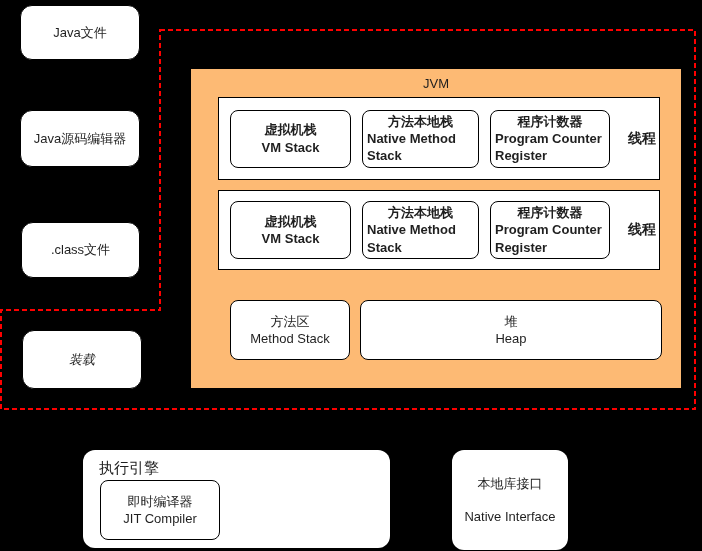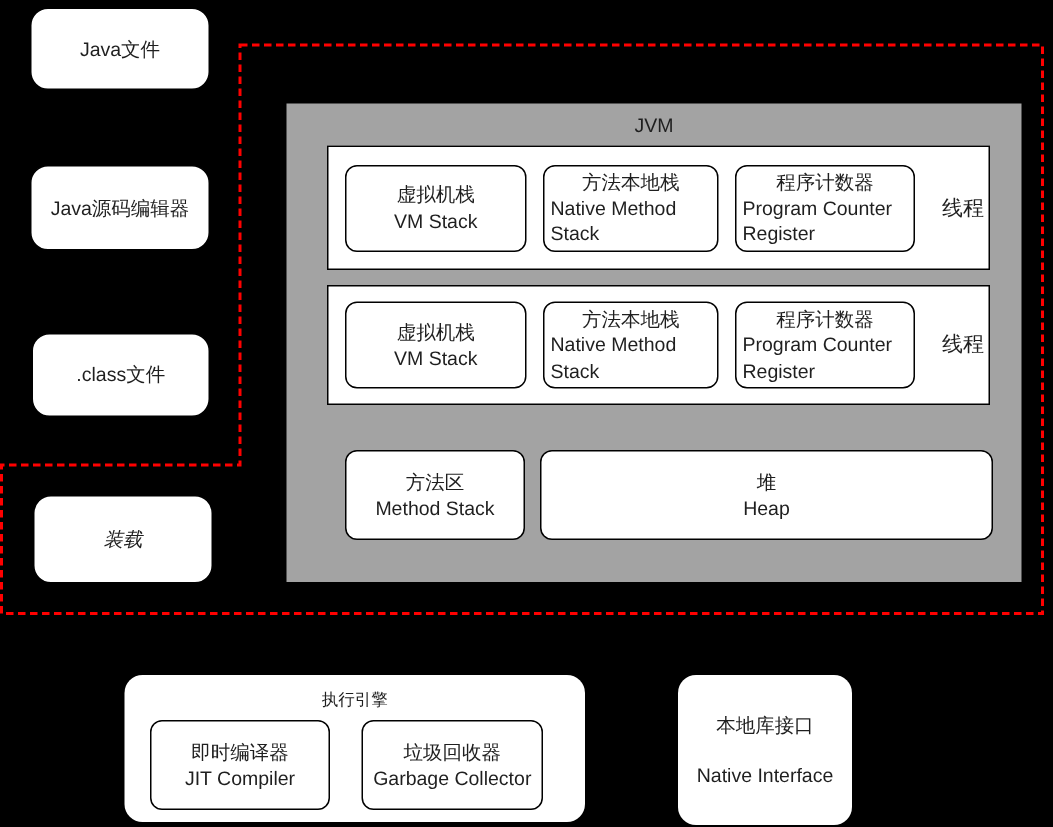--- a/index.html
+++ b/index.html
@@ -28,32 +28,33 @@
   
   #node-java-file   { left:20px; top:5px;   width:120px; height:55px; }
   #node-java-editor { left:20px; top:110px; width:120px; height:57px; }
   #node-class-file  { left:21px; top:222px; width:119px; height:56px; }
   #node-load        { left:22px; top:330px; width:120px; height:59px;font-style:italic; }
 
   
   #jvm-panel {
     position:absolute; left:191px; top:69px;
     width:490px; height:319px;
-    background:#a3a3a3; box-sizing:border-box;
+    background:#fdba74; box-sizing:border-box;
   }
   #jvm-title {
     position:absolute; top:7px; left:0; width:100%;
     text-align:center; font-size:13px;
   }
   .thread-row {
     position:absolute; left:27px; width:442px;
     border:1px solid #000000; background:#ffffff;
     box-sizing:border-box;
     display:flex; align-items:center;
     padding:0 3px 0 11px;
+    font-weight:bold;
   }
   #thread-row-1 { top:28px;  height:83px; }
   #thread-row-2 { top:121px; height:80px; }
   .thread-row .node { position:static; margin-right:11px; }
   .tbox1 { width:121px; height:58px; }
   .tbox2 { width:117px; height:58px; }
   .tbox3 { width:120px; height:58px; }
   .thread-label { margin-left:auto; font-size:14px; white-space:nowrap; }
 
   #node-method-area { left:39px;  top:231px; width:120px; height:60px; }
@@ -61,21 +62,21 @@
 
   
   #execution-engine {
     position:absolute; left:83px; top:450px;
     width:307px; height:98px;
     background:#ffffff; border-radius:12px;
     box-sizing:border-box;
   }
   #execution-engine-title {
     position:absolute; top:9px; left:0; width:100%;
-    text-align:center; font-size:11px;
+    text-align:left; font-size:15px;padding-left:16px;
   }
   #node-jit { left:17px;  top:30px; width:120px; height:60px; }
   #node-gc  { left:158px; top:30px; width:121px; height:60px; }
 
   #node-native-interface {
     left:452px; top:450px; width:116px; height:100px;
     border:none; border-radius:12px;gap:16px;
   }
 
   #boundary-svg {
@@ -147,22 +148,18 @@
     <span>Heap</span>
   </div>
 </div>
 
 <div id="execution-engine">
   <div id="execution-engine-title">执行引擎</div>
   <div class="node rounded" id="node-jit">
     <span>即时编译器</span>
     <span>JIT Compiler</span>
   </div>
-  <div class="node rounded" id="node-gc">
-    <span>垃圾回收器</span>
-    <span>Garbage Collector</span>
-  </div>
 </div>
 
 <div class="node" id="node-native-interface">
   <span>本地库接口</span>
   <span>Native Interface</span>
 </div>
 
 </body></html>

